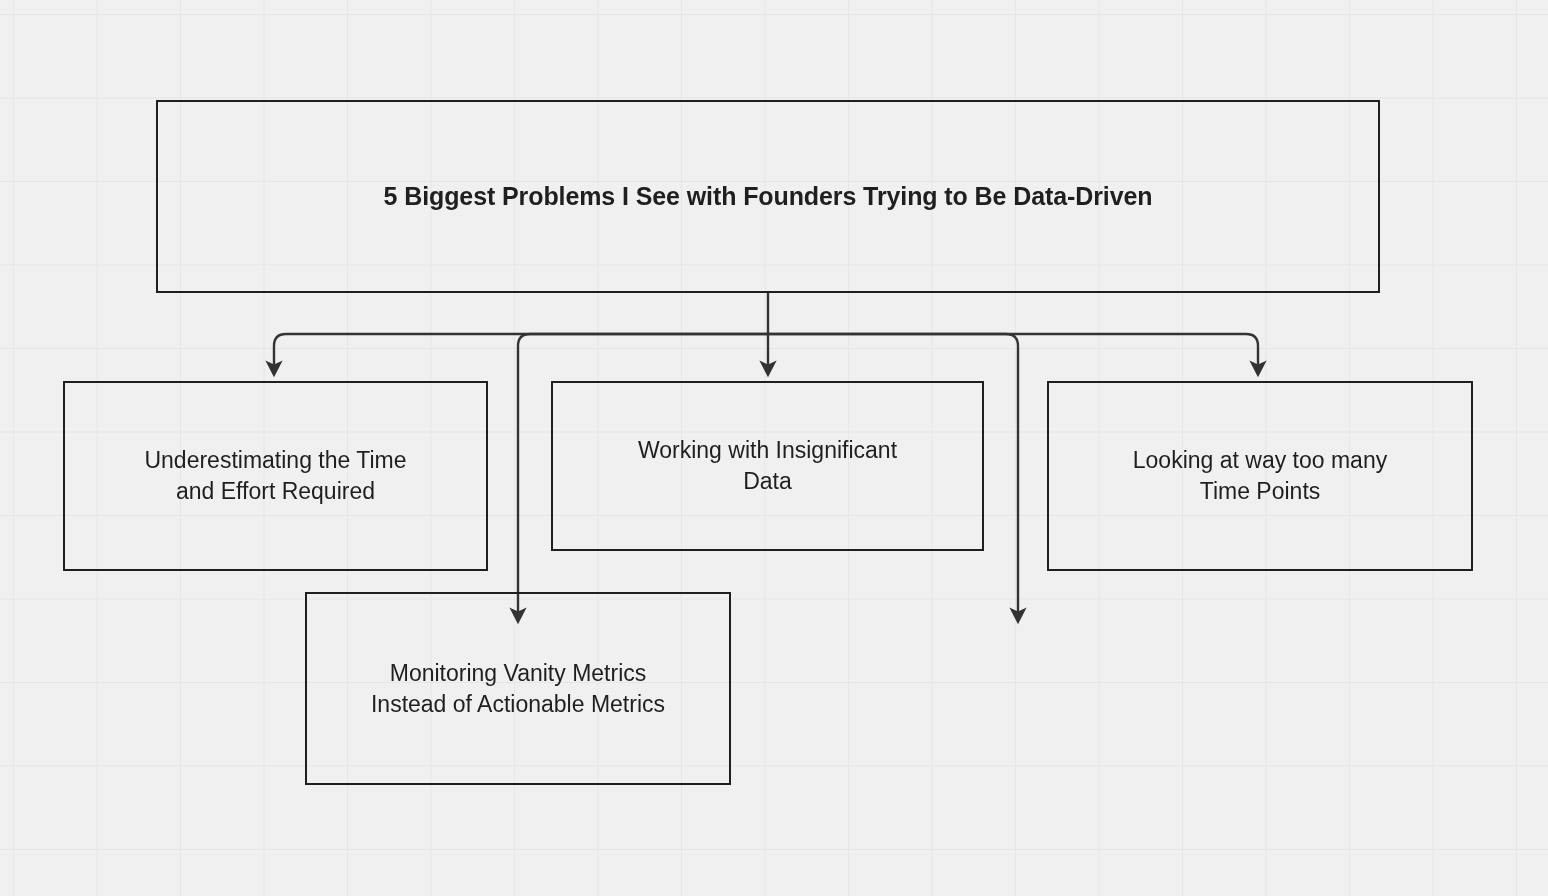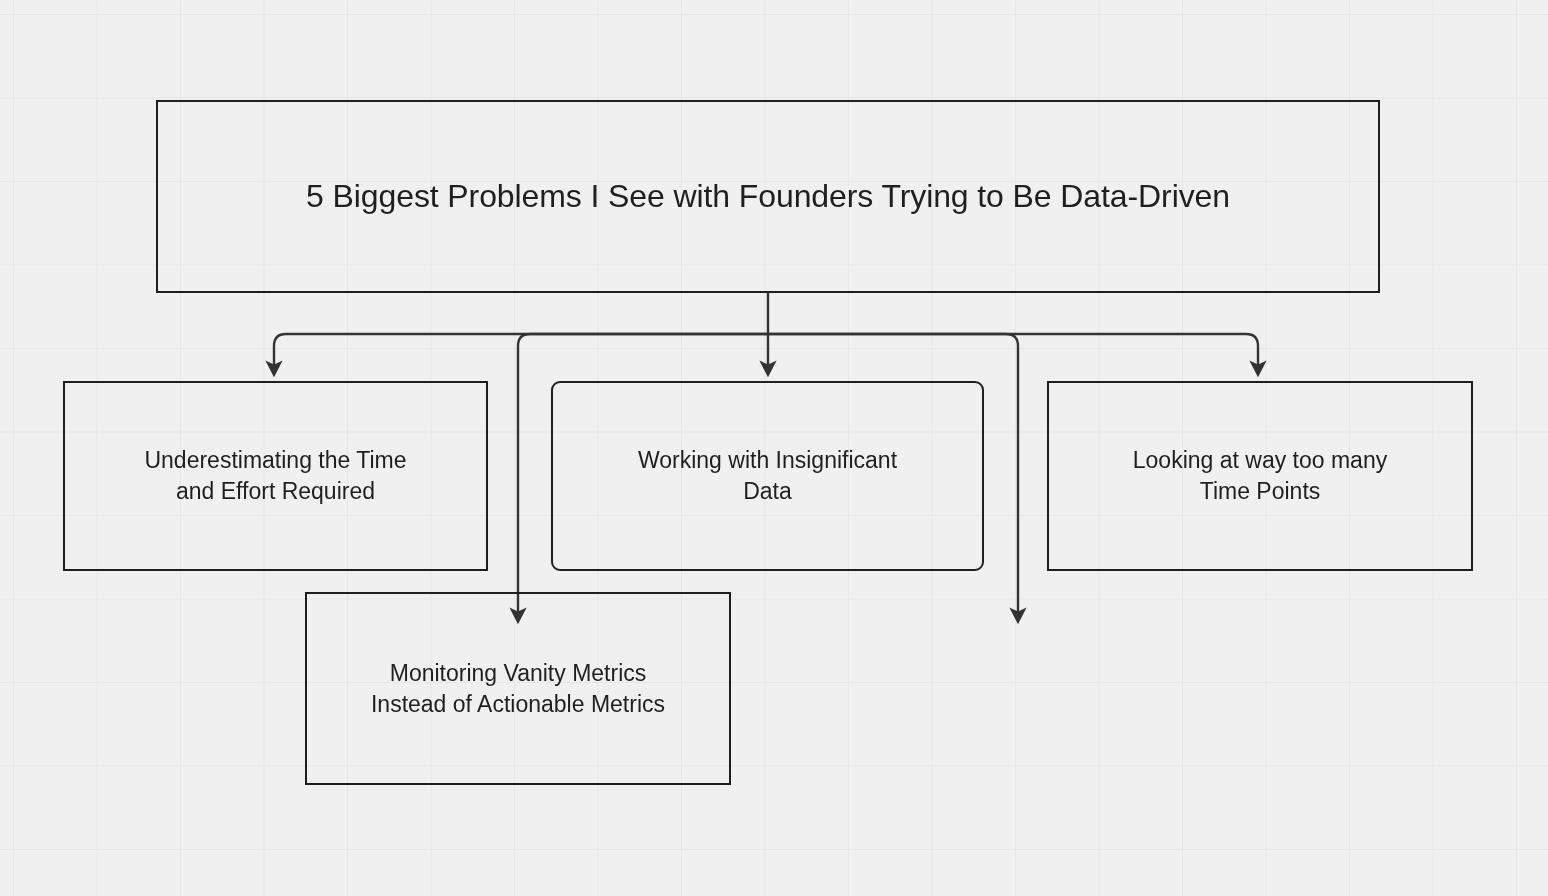--- a/index.html
+++ b/index.html
@@ -41,31 +41,31 @@
     display: block;
     white-space: pre-line;
     line-height: 1.33;
     padding: 0 14px;
   }
   .node-root {
     left: 156px; top: 100px;
     width: 1224px; height: 193px;
   }
   .node-root .node-label {
-    font-size: 32px;
-    font-weight: normal;
+    font-size: 25px;
+    font-weight: bold;
     letter-spacing: -0.1px;
     text-align: right;
   }
   .node-leaf .node-label {
     font-size: 23px;
     font-weight: normal;
   }
   .n-time   { left: 63px;   top: 381px; width: 425px; height: 190px; }
-  .n-insig  { left: 551px;  top: 381px; width: 433px; height: 190px; border-radius: 9px; }
+  .n-insig  { left: 551px;  top: 381px; width: 433px; height: 170px; }
   .n-points { left: 1047px; top: 381px; width: 426px; height: 190px; }
   .n-vanity { left: 305px;  top: 592px; width: 426px; height: 193px; }
   .n-deeper { left: 800px;  top: 628px; width: 434px; height: 193px; }
 </style>
 </head>
 <body>
 
 <div id="canvas">
 
   <svg id="edges" viewBox="0 0 1548 896" width="1548" height="896" xmlns="http://www.w3.org/2000/svg">

